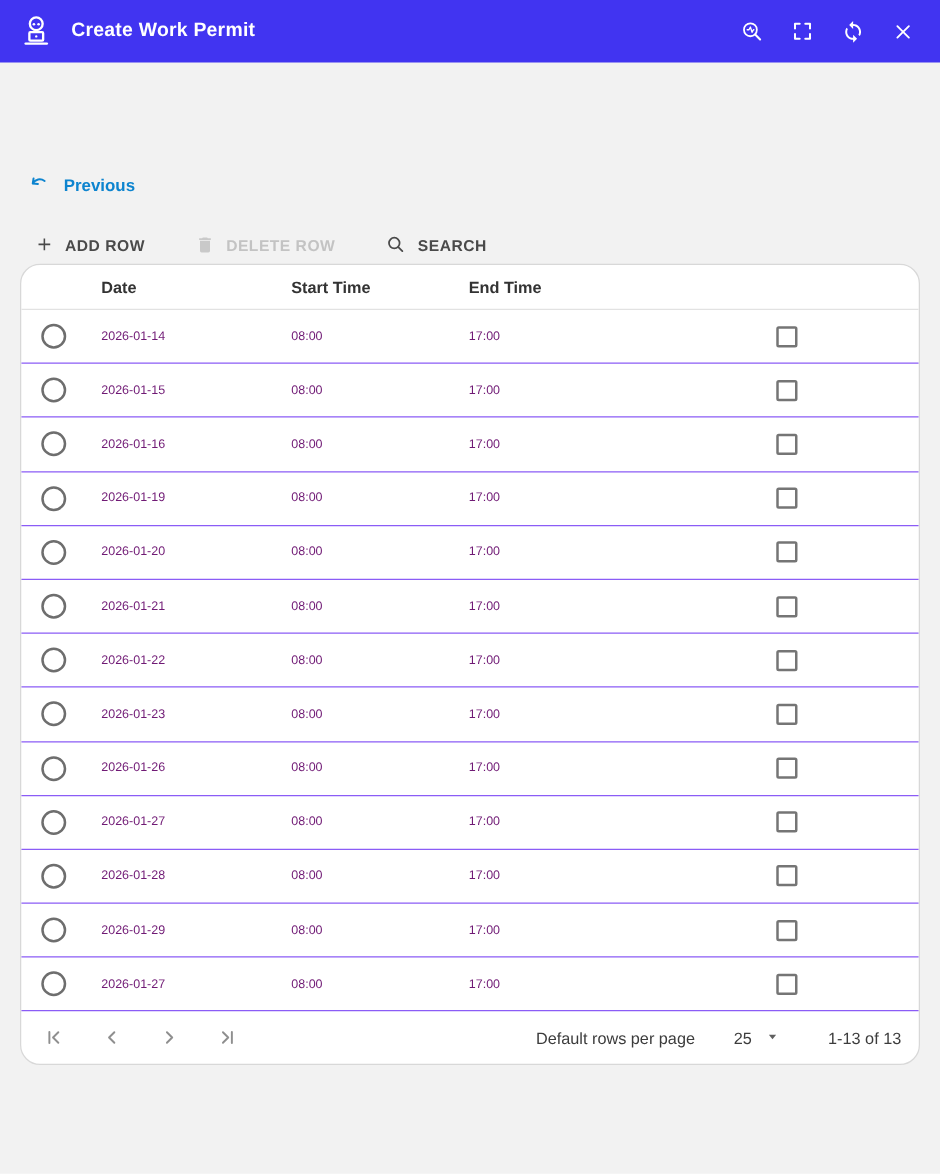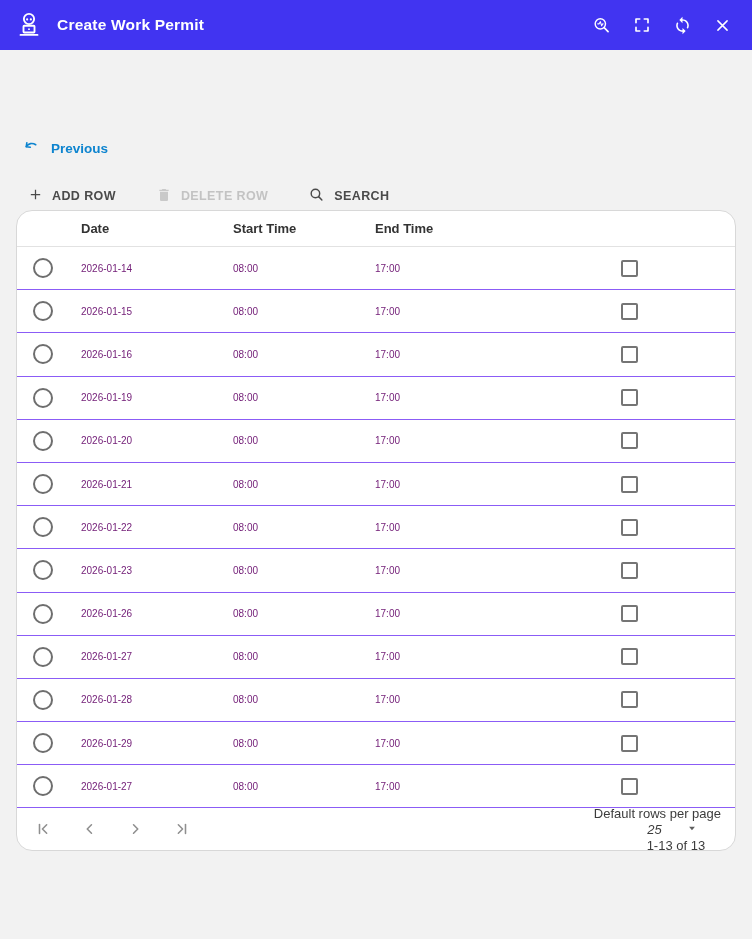--- a/index.html
+++ b/index.html
@@ -104,25 +104,25 @@
   .tfoot {
     display: flex; align-items: center;
     height: 42px;
     padding: 0 14px 0 16px;
   }
   .pager { display: flex; align-items: center; gap: 21px; }
   .pager .icon-btn { width: 24px; height: 24px; }
   .tfoot-right {
     margin-left: auto;
     display: flex; align-items: center;
-    font-size: 13px; color: #3c3c3c; flex-direction: column;
+    font-size: 13px; color: #3c3c3c;
   }
   .rows-select {
-    display: flex; align-items: center; gap: 23px;
-    margin-left: 31px; cursor: pointer; font-style: italic;
+    display: flex; align-items: center; gap: 10px;
+    margin-left: 31px; cursor: pointer;
   }
   .range-label { margin-left: 37px; }
   
   .save-row { display: flex; justify-content: flex-end; margin-top: 24px; padding-right: 8px; }
   .save-btn {
     background: #2f7fe8; color: #ffffff;
     font-family: inherit; font-size: 14px; font-weight: bold;
     border: none; border-radius: 4px;
     padding: 8px 14px;
     min-width: 58px;

